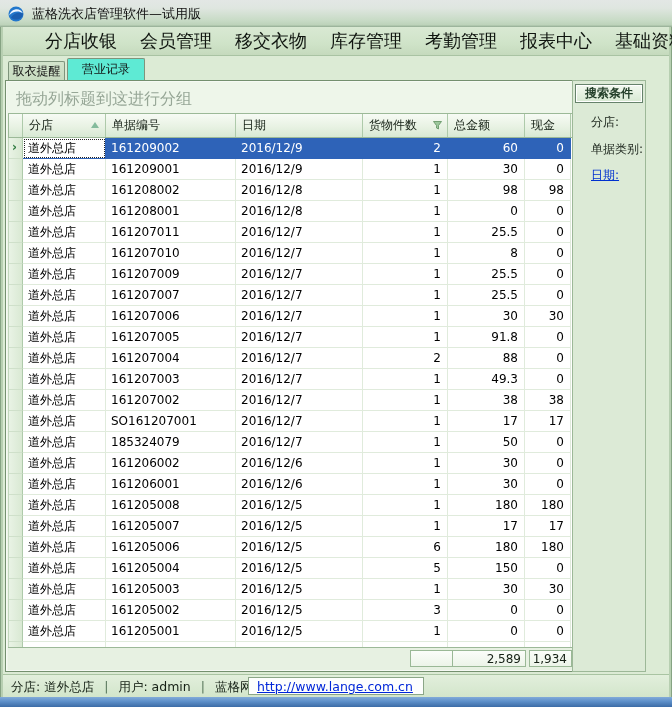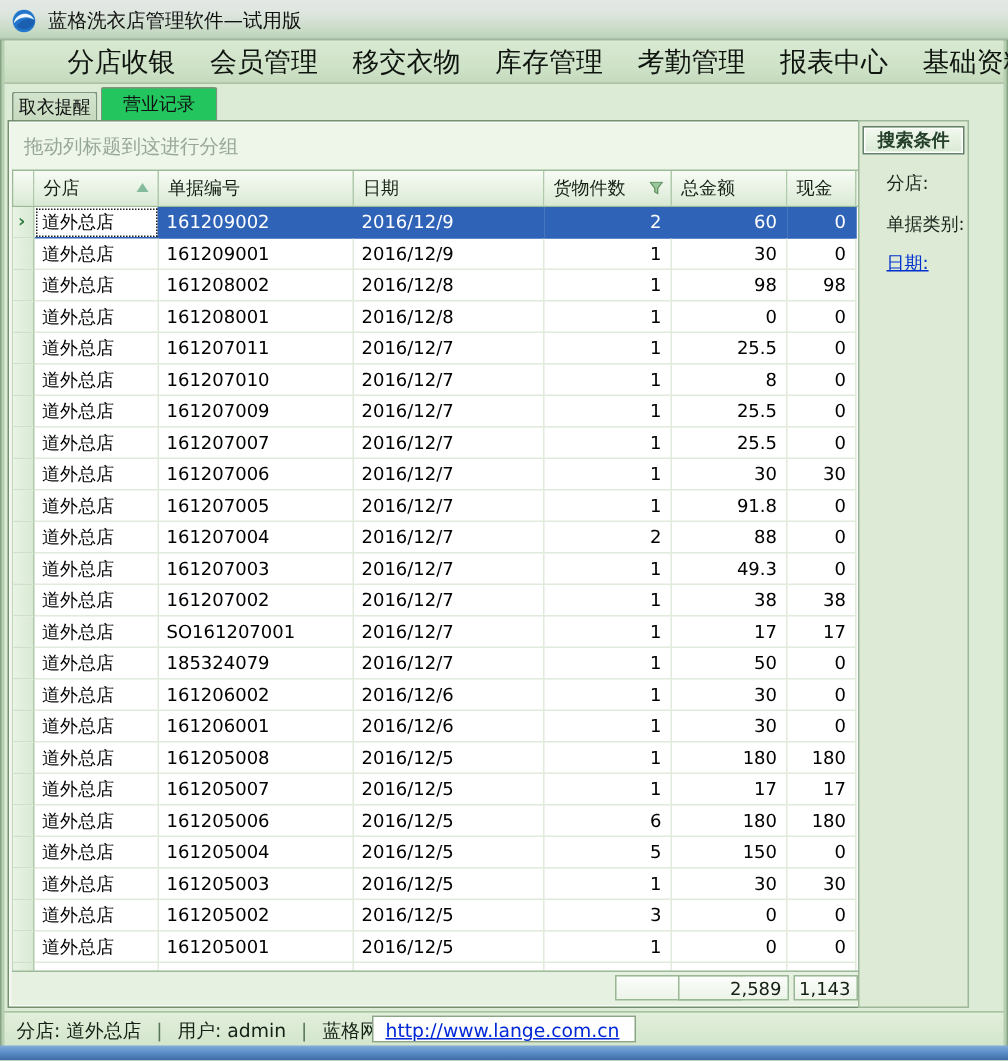--- a/index.html
+++ b/index.html
@@ -16,26 +16,26 @@
   .menubar{position:absolute;left:3px;top:27px;width:666px;height:29px;
     background:linear-gradient(180deg,#d9e9d3 0%,#cfe3c8 60%,#c5dabd 100%);
     border-bottom:1px solid #a9c3a3;display:flex;align-items:center;padding-left:42px;box-sizing:border-box;}
   .menu-item{font-size:18px;color:#101510;margin-right:23px;cursor:default;white-space:nowrap;}
   
   .tabstrip{position:absolute;left:3px;top:56px;width:666px;height:24px;background:#dcebd5;}
   .tab{position:absolute;box-sizing:border-box;font-size:12px;text-align:center;
        border:1px solid #7e947c;border-bottom:none;border-radius:2px 2px 0 0;color:#111;}
   .tab-inactive{left:5px;top:5px;width:57px;height:35px;line-height:18px;
        background:linear-gradient(180deg,#d3e4cc 0%,#bcd2b5 100%);}
-  .tab-active{left:64px;top:2px;width:78px;height:22px;line-height:21px;background:#22c55e;z-index:2;}
+  .tab-active{left:64px;top:2px;width:78px;height:22px;line-height:21px;background:#5eead4;z-index:2;}
   
   .content-bg{position:absolute;left:3px;top:80px;width:666px;height:594px;background:#dcebd5;}
   .grid-panel{position:absolute;left:5px;top:80px;width:586px;height:592px;background:#eef6ea;
       border:1px solid #74906f;box-sizing:border-box;box-shadow:inset 0 0 0 1px #f6faf4;}
-  .group-band{position:absolute;left:10px;top:8px;font-size:13px;color:#97a797;}
+  .group-band{position:absolute;left:10px;top:8px;font-size:16px;color:#97a797;}
   .grid{position:absolute;left:2px;top:32px;width:564px;box-sizing:border-box;}
   .grid-header{display:flex;height:23px;border-top:1px solid #9cb998;border-left:1px solid #9cb998;border-bottom:1px solid #9cb998;}
   .hcell{box-sizing:border-box;height:23px;line-height:22px;font-size:12px;color:#152015;
      background:linear-gradient(180deg,#f7fbf5 0%,#e8f2e3 55%,#d8e9d4 100%);
      border-right:1px solid #aecaaa;padding-left:6px;position:relative;overflow:hidden;white-space:nowrap;}
   .sort-asc{position:absolute;right:6px;top:8px;width:0;height:0;
      border-left:4px solid transparent;border-right:4px solid transparent;border-bottom:6px solid #84bb9c;}
   .funnel{position:absolute;right:5px;top:7px;}
   .grid-body{border-left:1px solid #c2d6bd;}
   .grid-row{display:flex;height:21px;background:#fff;}
@@ -391,21 +391,21 @@
           <div class="pcell c-date"></div>
         <div class="pcell c-qty"></div>
           <div class="pcell c-amt"></div>
           <div class="pcell c-cash"></div>
       </div>
     </div>
 
     <div class="summary-row">
       <div class="sum-box sum-qty">66</div>
       <div class="sum-box sum-amt">2,589</div>
-      <div class="sum-box sum-cash">1,143</div>
+      <div class="sum-box sum-cash">1,934</div>
     </div>
 
     <div class="vscroll">
       <div class="scroll-btn scroll-up">
           <div class="tri-up"></div>
         </div>
       <div class="scroll-thumb"></div>
       <div class="scroll-btn scroll-down">
           <div class="tri-down"></div>
         </div>

